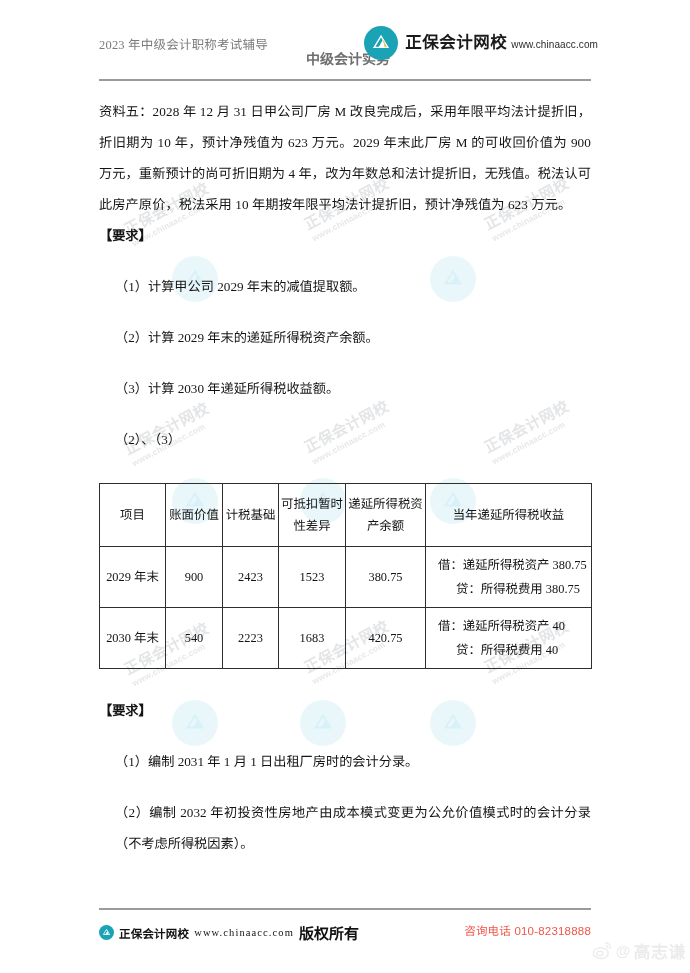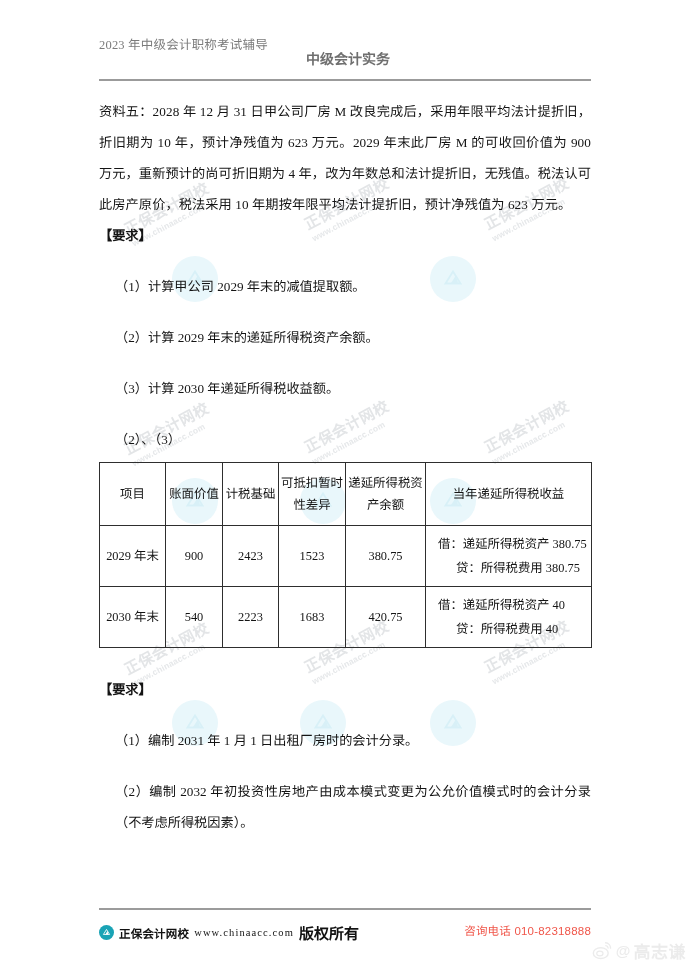--- a/index.html
+++ b/index.html
@@ -135,21 +135,21 @@
     font-size: 13.2px;
     line-height: 31px;
     color: #141414;
     padding-left: 16px;
     text-align: justify;
     text-justify: inter-ideograph;
     margin-top: 20px;
   }
 
   
-  .tbl-wrap { margin-top: 7px; margin-bottom: 8px; }
+  .tbl-wrap { margin-top: 28px; margin-bottom: 8px; }
   table.acct {
     border-collapse: collapse;
     width: 492px;
     table-layout: fixed;
     font-size: 12.4px;
     color: #141414;
   }
   table.acct td {
     border: 1px solid #2e2e2e;
     text-align: center;
@@ -339,20 +339,33 @@
       <svg viewBox="0 0 32 32" aria-hidden="true">
           <path d="M6 22 L16 6 L26 22 Z" fill="none" stroke="#d7f0f7" stroke-width="2.5"></path>
           <path d="M13 22 L20 11 L23 22 Z" fill="#d7f0f7"></path>
         </svg>
     </div>
   </div>
 
   <div class="header">
     <div class="hdr-left">2023 年中级会计职称考试辅导</div>
     <div class="hdr-mid">中级会计实务</div>
+    <div class="hdr-logo">
+      <span class="hdr-logo-mark">
+        <svg viewBox="0 0 32 32" aria-hidden="true">
+          <path d="M5 23 L16 5 L27 23 Z" fill="none" stroke="#ffffff" stroke-width="2.2"></path>
+          <path d="M12 23 L19.5 10 L22.5 23 Z" fill="#ffffff"></path>
+          <path d="M19 12 L22.5 23 L24.5 23 L21 12 Z" fill="#f2c94c"></path>
+        </svg>
+      </span>
+      <span class="hdr-logo-txt">
+        <span class="hdr-logo-cn">正保会计网校</span>
+        <span class="hdr-logo-url">www.chinaacc.com</span>
+      </span>
+    </div>
     <div class="header-rule"></div>
   </div>
 
   <div class="content">
 
     <p class="para">资料五：2028 年 12 月 31 日甲公司厂房 M 改良完成后，采用年限平均法计提折旧，折旧期为 10 年，预计净残值为 623 万元。2029 年末此厂房 M 的可收回价值为 900 万元，重新预计的尚可折旧期为 4 年，改为年数总和法计提折旧，无残值。税法认可此房产原价，税法采用 10 年期按年限平均法计提折旧，预计净残值为 623 万元。</p>
 
     <div class="label-line">【要求】</div>
     <div class="item-line">（1）计算甲公司 2029 年末的减值提取额。</div>
     <div class="item-line">（2）计算 2029 年末的递延所得税资产余额。</div>

